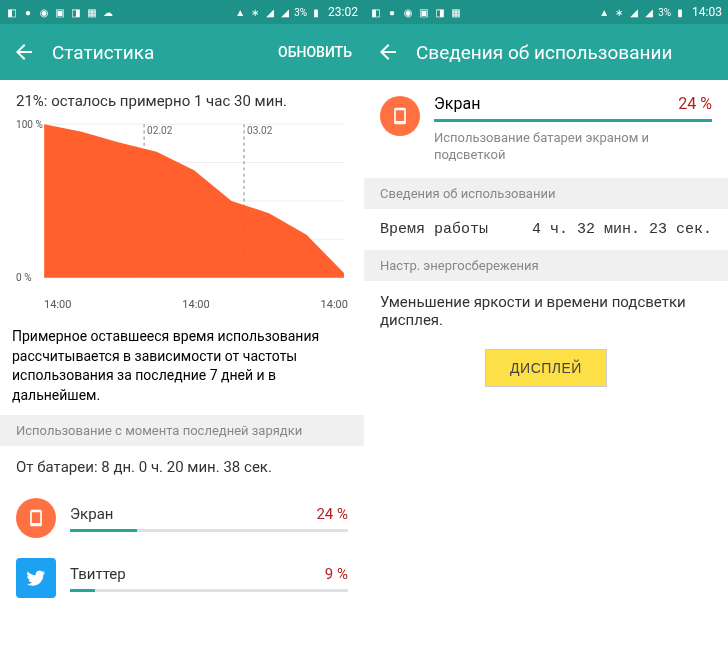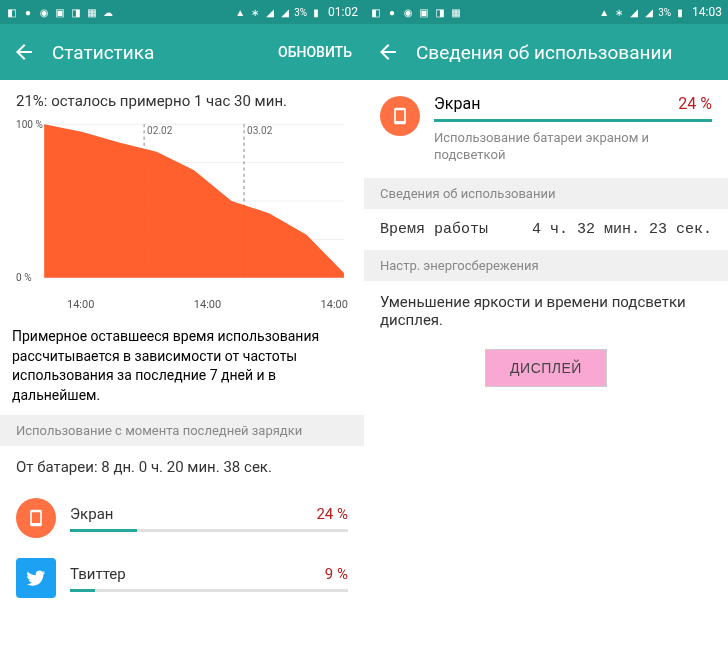--- a/index.html
+++ b/index.html
@@ -11,39 +11,39 @@
 .status-icon { width: 12px; height: 12px; display: inline-flex; align-items: center; justify-content: center; }
 .status-time { font-size: 12px; margin-left: 3px; }
 .action-bar { height: 56px; background: #26a69a; color: #fff; display: flex; align-items: center; padding: 0 12px; }
 .back-arrow { width: 24px; height: 24px; cursor: pointer; margin-right: 16px; }
 .ab-title { font-size: 19px; font-weight: 400; flex: 1; }
 .ab-action { font-size: 14px; font-weight: 500; cursor: pointer; }
 .content { flex: 1; overflow: hidden; }
 .summary-line { padding: 12px 16px 8px; font-size: 15px; color: #333; }
 .chart-wrap { padding: 0 16px 4px; }
 .chart-svg { width: 100%; height: 170px; }
-.chart-xaxis { display: flex; padding: 2px 16px 6px; font-size: 11px; color: #555; gap: 23px; }
+.chart-xaxis { display: flex; padding: 2px 16px 6px; font-size: 11px; color: #555; }
 .explain { padding: 10px 12px; font-size: 14px; color: #000000; line-height: 1.4; }
 .section-header { background: #f0f0f0; color: #888; font-size: 13px; padding: 8px 16px; }
 .row-text { padding: 12px 16px; font-size: 15px; color: #333; }
 .usage-item { display: flex; align-items: center; padding: 10px 16px; cursor: pointer; }
 .usage-icon { width: 40px; height: 40px; border-radius: 50%; display: flex; align-items: center; justify-content: center; margin-right: 14px; flex-shrink: 0; }
 .usage-icon.orange { background: #ff7043; }
 .usage-icon.twitter { background: #1da1f2; border-radius: 4px; }
 .usage-body { flex: 1; }
 .usage-top { display: flex; justify-content: space-between; font-size: 15px; color: #333; }
 .usage-pct { color: #b91c1c; }
 .usage-bar { height: 3px; background: #e0e0e0; margin-top: 6px; position: relative; }
 .usage-fill { height: 100%; background: #26a69a; }
 .detail-head { display: flex; align-items: flex-start; padding: 14px 16px; }
 .detail-title-row { display: flex; justify-content: space-between; font-size: 16px; }
 .detail-underline { height: 3px; background: #26a69a; margin-top: 6px; }
 .detail-desc { font-size: 13px; color: #888; margin-top: 8px; line-height: 1.3; }
 .kv-row { display: flex; justify-content: space-between; padding: 12px 16px; font-size: 15px; color: #333; font-family: Liberation Mono, monospace; }
-.btn-outline { display: inline-block; border: 1px solid #ccc; padding: 10px 24px; font-size: 14px; color: #444; background: #f9a8d4; cursor: pointer; letter-spacing: 0.5px; }
+.btn-outline { display: inline-block; border: 1px solid #ccc; padding: 10px 24px; font-size: 14px; color: #444; background: #fde047; cursor: pointer; letter-spacing: 0.5px; }
 .btn-wrap { text-align: center; padding: 8px 0 12px; }
 </style>
 </head>
 <body>
 
 <div class="screen">
   <div class="status-bar">
     <div class="status-left">
       <span class="status-icon">◧</span>
       <span class="status-icon">●</span>
@@ -53,21 +53,21 @@
       <span class="status-icon">▦</span>
       <span class="status-icon">☁</span>
     </div>
     <div class="status-right">
       <span class="status-icon">▲</span>
       <span class="status-icon">∗</span>
       <span class="status-icon">◢</span>
       <span class="status-icon">◢</span>
       <span>3%</span>
       <span class="status-icon">▮</span>
-      <span class="status-time">01:02</span>
+      <span class="status-time">23:02</span>
     </div>
   </div>
 
   <div class="action-bar">
     <svg class="back-arrow" viewBox="0 0 24 24" fill="#fff">
         <path d="M20 11H7.8l5.6-5.6L12 4l-8 8 8 8 1.4-1.4L7.8 13H20z"></path>
       </svg>
     <div class="ab-title">Статистика</div>
     <div class="ab-action">ОБНОВИТЬ</div>
   </div>

